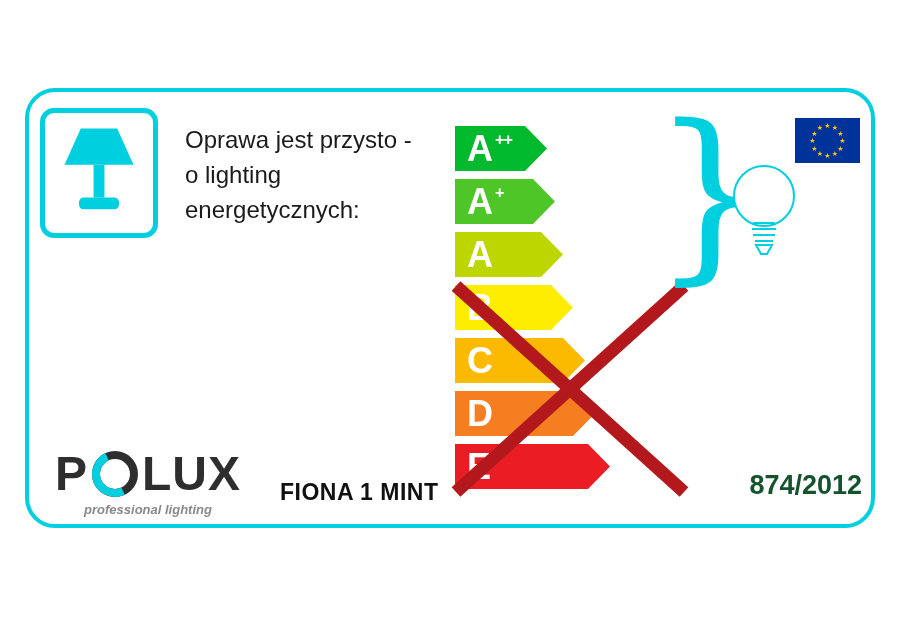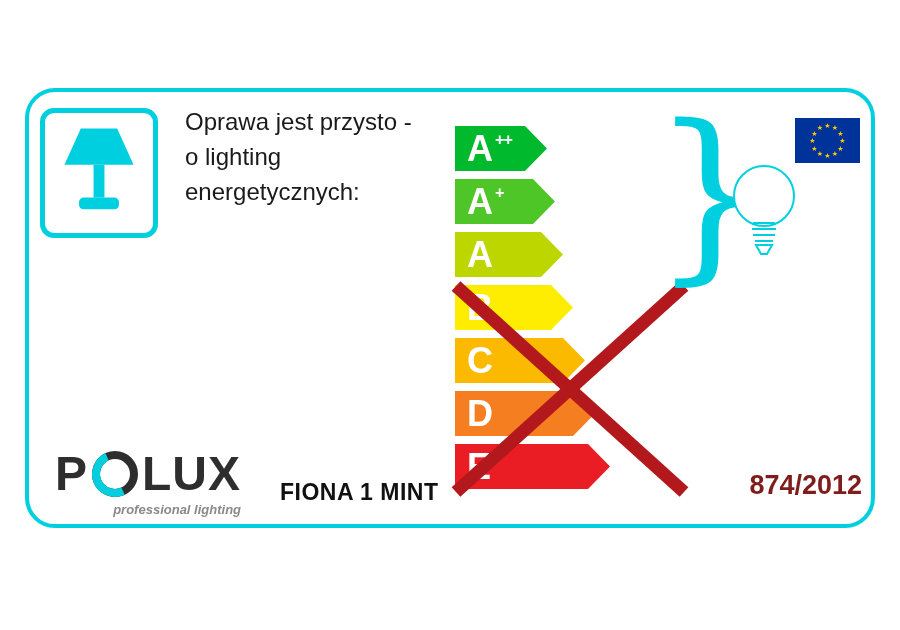--- a/index.html
+++ b/index.html
@@ -5,21 +5,21 @@
   html,body{margin:0;padding:0;background:#ffffff;}
   body{width:900px;height:630px;position:relative;font-family:"Liberation Sans",sans-serif;overflow:hidden;}
 
   .frame{position:absolute;left:25px;top:88px;width:850px;height:440px;
          border:4px solid #00cfe0;border-radius:30px;box-sizing:border-box;background:#fff;}
 
   .lamp-box{position:absolute;left:40px;top:108px;width:118px;height:130px;
             border:5px solid #00cfe0;border-radius:14px;box-sizing:border-box;
             display:flex;align-items:center;justify-content:center;background:#fff;}
 
-  .desc{position:absolute;left:185px;top:104px;color:#1a1a1a;font-size:24px;line-height:35px;}
+  .desc{position:absolute;left:185px;top:122px;color:#1a1a1a;font-size:24px;line-height:35px;}
 
   .arrows{position:absolute;left:455px;top:126px;display:flex;flex-direction:column;gap:8px;}
   .arrow{height:45px;display:flex;align-items:center;padding-left:12px;box-sizing:border-box;
          color:#fff;font-weight:bold;font-size:36px;
          clip-path:polygon(0 0, calc(100% - 22px) 0, 100% 50%, calc(100% - 22px) 100%, 0 100%);}
   .arrow .sup{font-size:0.45em;position:relative;top:-0.55em;margin-left:2px;font-weight:bold;letter-spacing:-1px;}
 
   .cross{position:absolute;left:448px;top:278px;width:244px;height:222px;pointer-events:none;}
 
   .brace{position:absolute;left:652px;top:112px;color:#00cfe0;
@@ -29,24 +29,24 @@
 
   .eu-flag{position:absolute;left:795px;top:118px;width:65px;height:45px;}
 
   .brand{position:absolute;left:55px;top:446px;}
   .brand-name{display:flex;align-items:center;gap:3px;color:#2e2e2e;font-weight:bold;font-size:48px;letter-spacing:1px;}
   .brand-o{display:inline-block;width:30px;height:30px;border:8px solid #2e2e2e;border-radius:50%;
            box-sizing:content-box;position:relative;margin:0 1px;}
   .brand-o::after{content:"";position:absolute;left:-8px;top:-8px;width:30px;height:30px;
                   border:8px solid transparent;border-bottom-color:#00cfe0;border-left-color:#00cfe0;
                   border-radius:50%;transform:rotate(20deg);}
-  .brand-tagline{color:#8a8a8a;font-style:italic;font-size:13px;font-weight:bold;text-align:right;margin-top:1px;}
+  .brand-tagline{color:#8a8a8a;font-style:italic;font-size:13px;font-weight:bold;text-align:center;margin-top:1px;}
 
   .product-name{position:absolute;left:280px;top:479px;font-size:23px;font-weight:600;color:#111;letter-spacing:0.5px;}
-  .regulation{position:absolute;right:38px;top:470px;font-size:27px;font-weight:bold;color:#7f1d1d;}
+  .regulation{position:absolute;right:38px;top:470px;font-size:27px;font-weight:bold;color:#14532d;}
 </style>
 </head>
 <body>
 
 <div class="frame"></div>
 
 <div class="lamp-box">
   <svg width="92" height="100" viewBox="0 0 100 110">
     <polygon points="30,6 70,6 88,46 12,46" fill="#00cfe0"></polygon>
     <rect x="44" y="46" width="12" height="36" fill="#00cfe0"></rect>

